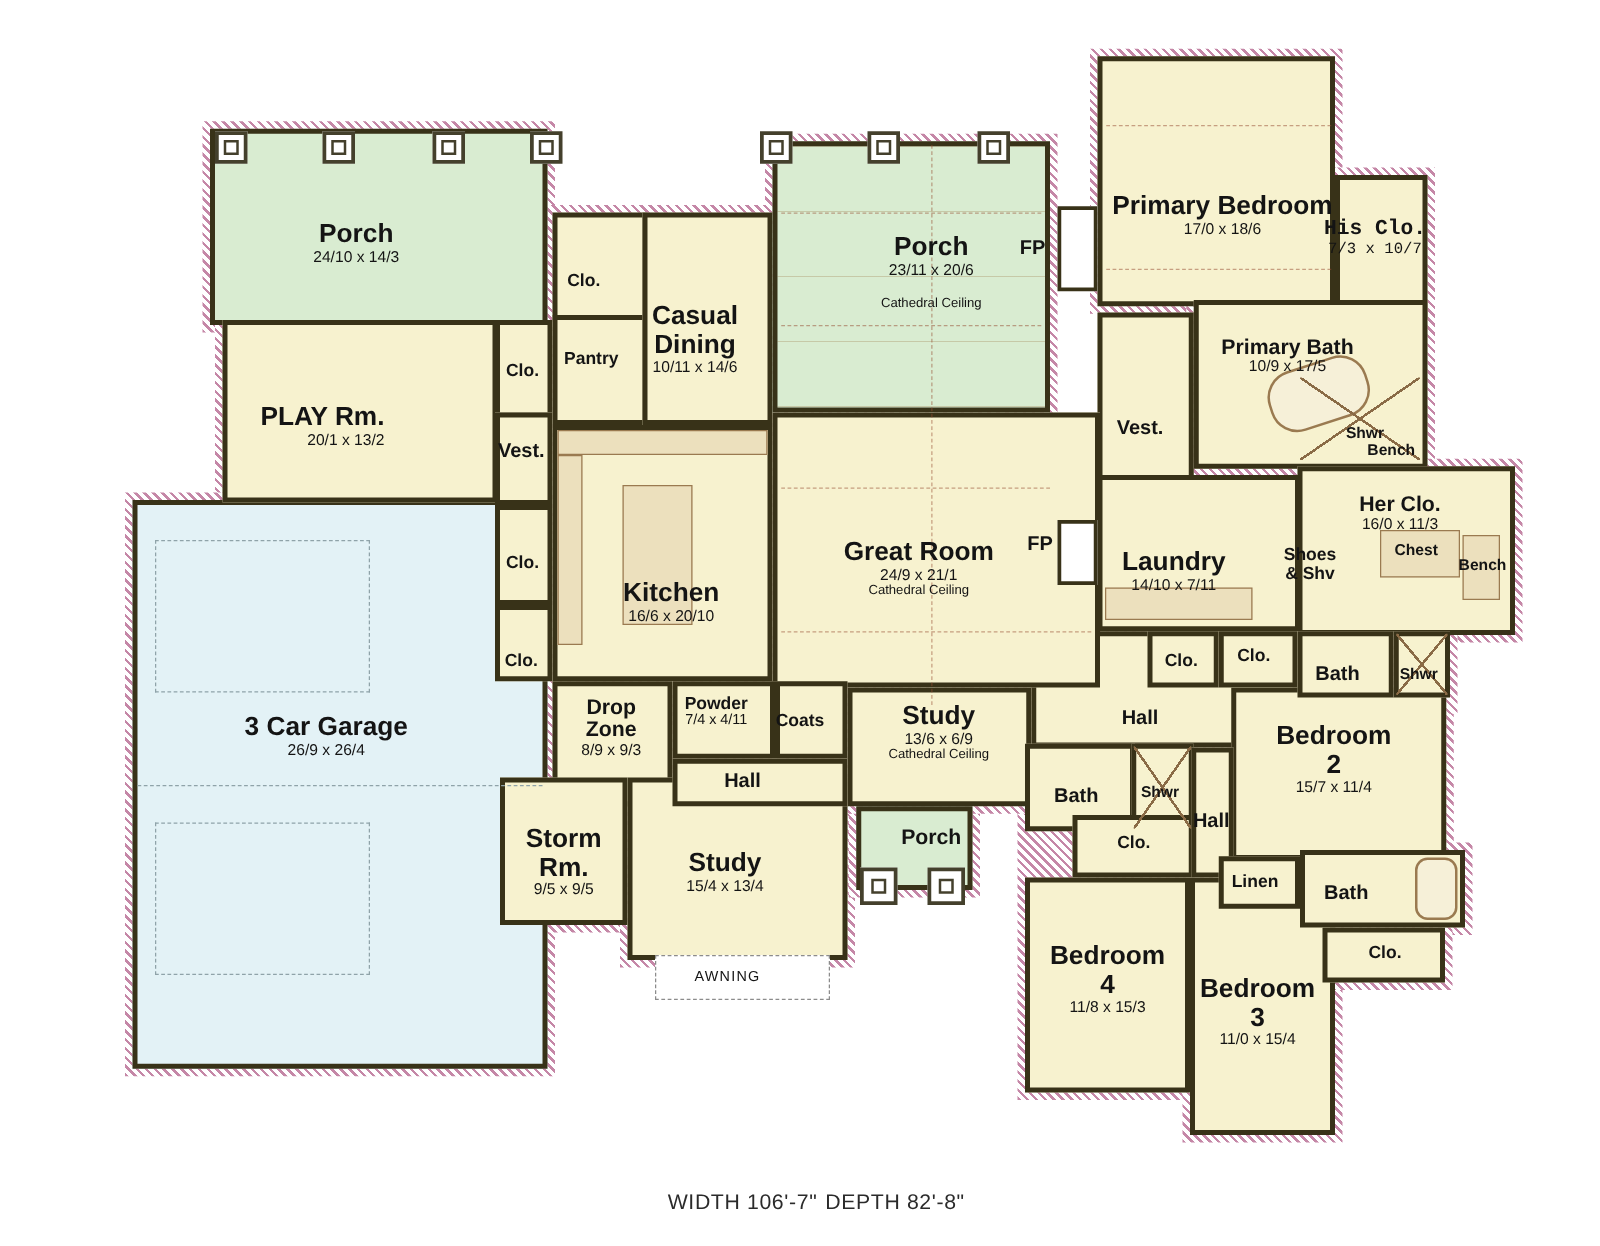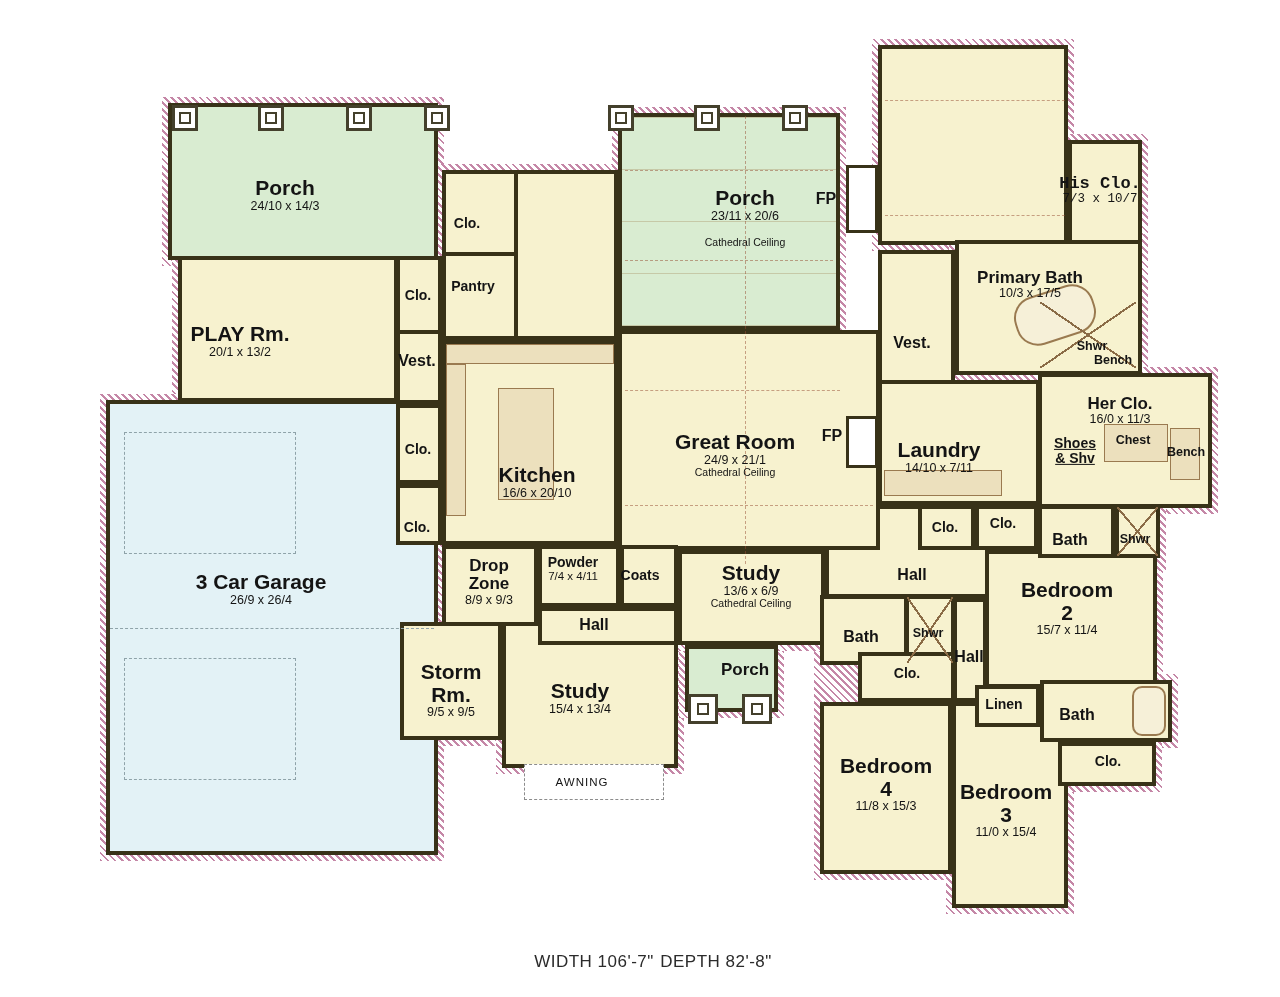--- a/index.html
+++ b/index.html
@@ -138,66 +138,74 @@
   <div class="dl" style="left:625px;top:390px;width:215px;"></div>
   <div class="dl" style="left:625px;top:505px;width:248px;"></div>
   <div class="dl" style="left:885px;top:100px;width:180px;"></div>
   <div class="dl" style="left:885px;top:215px;width:180px;"></div>
   <div class="dlv" style="left:745px;top:116px;height:448px;"></div>
 
   <div class="lab" style="left:285px;top:195px;">
     <span class="nm big">Porch</span>
     <span class="dm">24/10 x 14/3</span>
   </div>
-  <div class="lab" style="left:240px;top:341px;">
+  <div class="lab" style="left:258px;top:341px;text-align:right;">
     <span class="nm big">PLAY Rm.</span>
     <span class="dm">20/1 x 13/2</span>
   </div>
   <div class="lab" style="left:418px;top:296px;">
     <span class="nm sm">Clo.</span>
   </div>
   <div class="lab" style="left:417px;top:361px;">
     <span class="nm h">Vest.</span>
   </div>
   <div class="lab" style="left:467px;top:224px;">
     <span class="nm sm">Clo.</span>
   </div>
   <div class="lab" style="left:473px;top:287px;">
     <span class="nm sm">Pantry</span>
+  </div>
+  <div class="lab" style="left:556px;top:272px;">
+    <span class="nm big wrap" style="width:92px;">Casual Dining</span>
+    <span class="dm">10/11 x 14/6</span>
   </div>
   <div class="lab" style="left:745px;top:218px;">
     <span class="nm big">Porch</span>
     <span class="dm">23/11 x 20/6</span>
     <span class="nt" style="margin-top:14px;">Cathedral Ceiling</span>
   </div>
   <div class="lab" style="left:826px;top:199px;">
     <span class="nm h">FP</span>
   </div>
+  <div class="lab" style="left:978px;top:172px;">
+    <span class="nm big">Primary Bedroom</span>
+    <span class="dm">17/0 x 18/6</span>
+  </div>
   <div class="lab" style="left:1100px;top:191px;font-family:Liberation Mono, monospace;">
     <span class="nm">His Clo.</span>
     <span class="dm">7/3 x 10/7</span>
   </div>
   <div class="lab" style="left:1030px;top:285px;">
     <span class="nm">Primary Bath</span>
-    <span class="dm">10/3 x 17/5</span>
+    <span class="dm">10/9 x 17/5</span>
   </div>
   <div class="lab" style="left:1092px;top:347px;">
     <span class="nm xs">Shwr</span>
   </div>
   <div class="lab" style="left:1113px;top:361px;">
     <span class="nm xs">Bench</span>
   </div>
   <div class="lab" style="left:912px;top:343px;">
     <span class="nm h">Vest.</span>
   </div>
   <div class="lab" style="left:1120px;top:411px;">
     <span class="nm">Her Clo.</span>
     <span class="dm">16/0 x 11/3</span>
   </div>
-  <div class="lab" style="left:1075px;top:451px;text-decoration:underline;">
+  <div class="lab" style="left:1048px;top:451px;">
     <span class="nm sm wrap" style="width:54px;">Shoes &amp; Shv</span>
   </div>
   <div class="lab" style="left:1133px;top:441px;">
     <span class="nm xs">Chest</span>
   </div>
   <div class="lab" style="left:1186px;top:453px;">
     <span class="nm xs">Bench</span>
   </div>
   <div class="lab" style="left:735px;top:455px;">
     <span class="nm big">Great Room</span>

